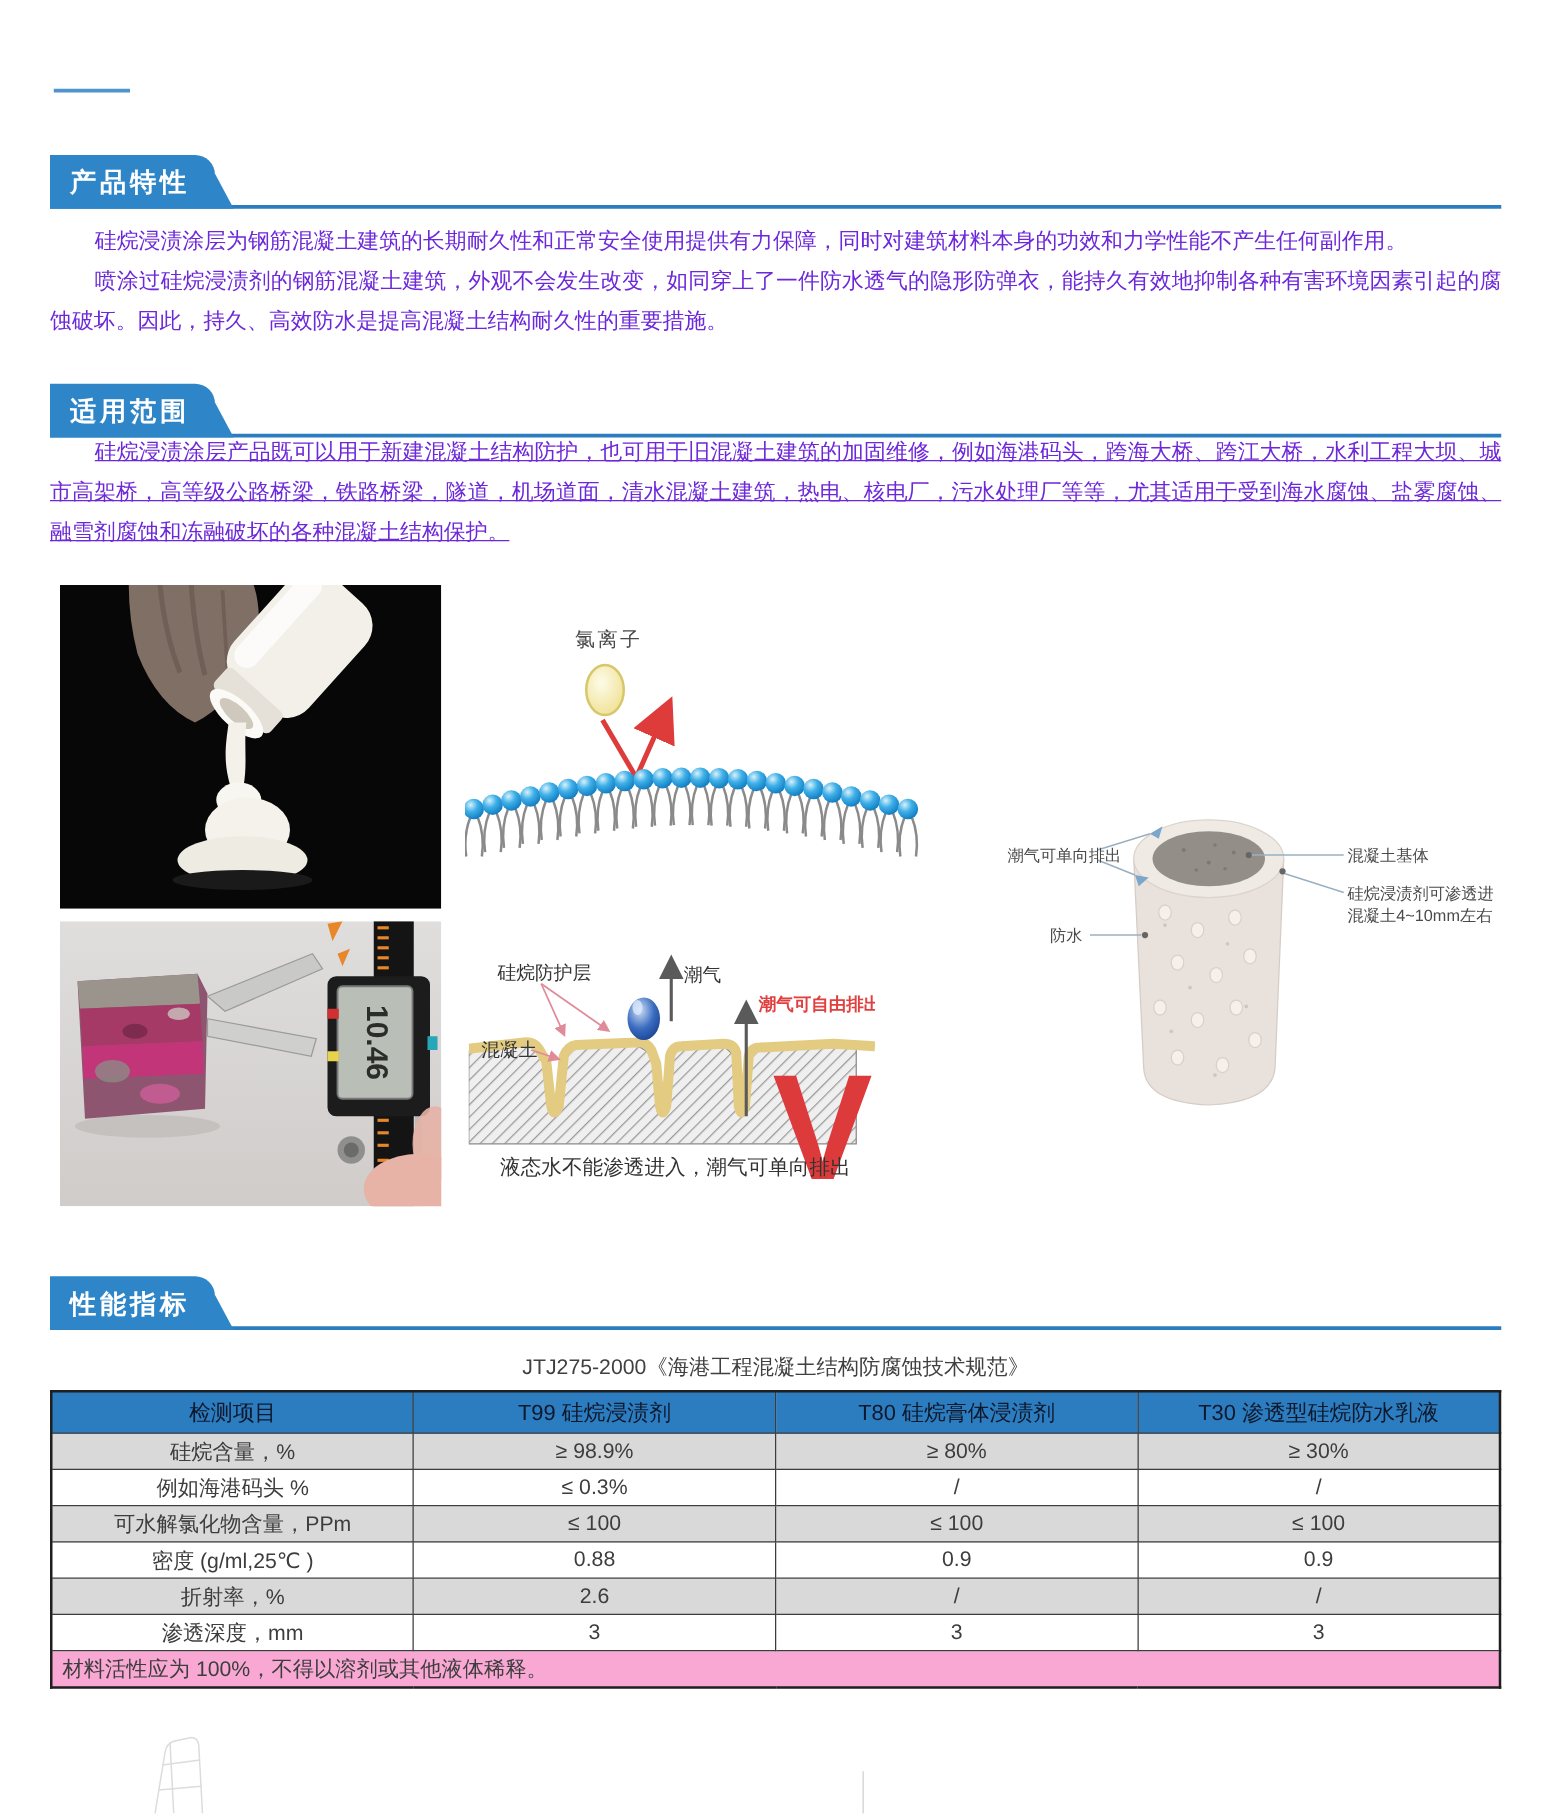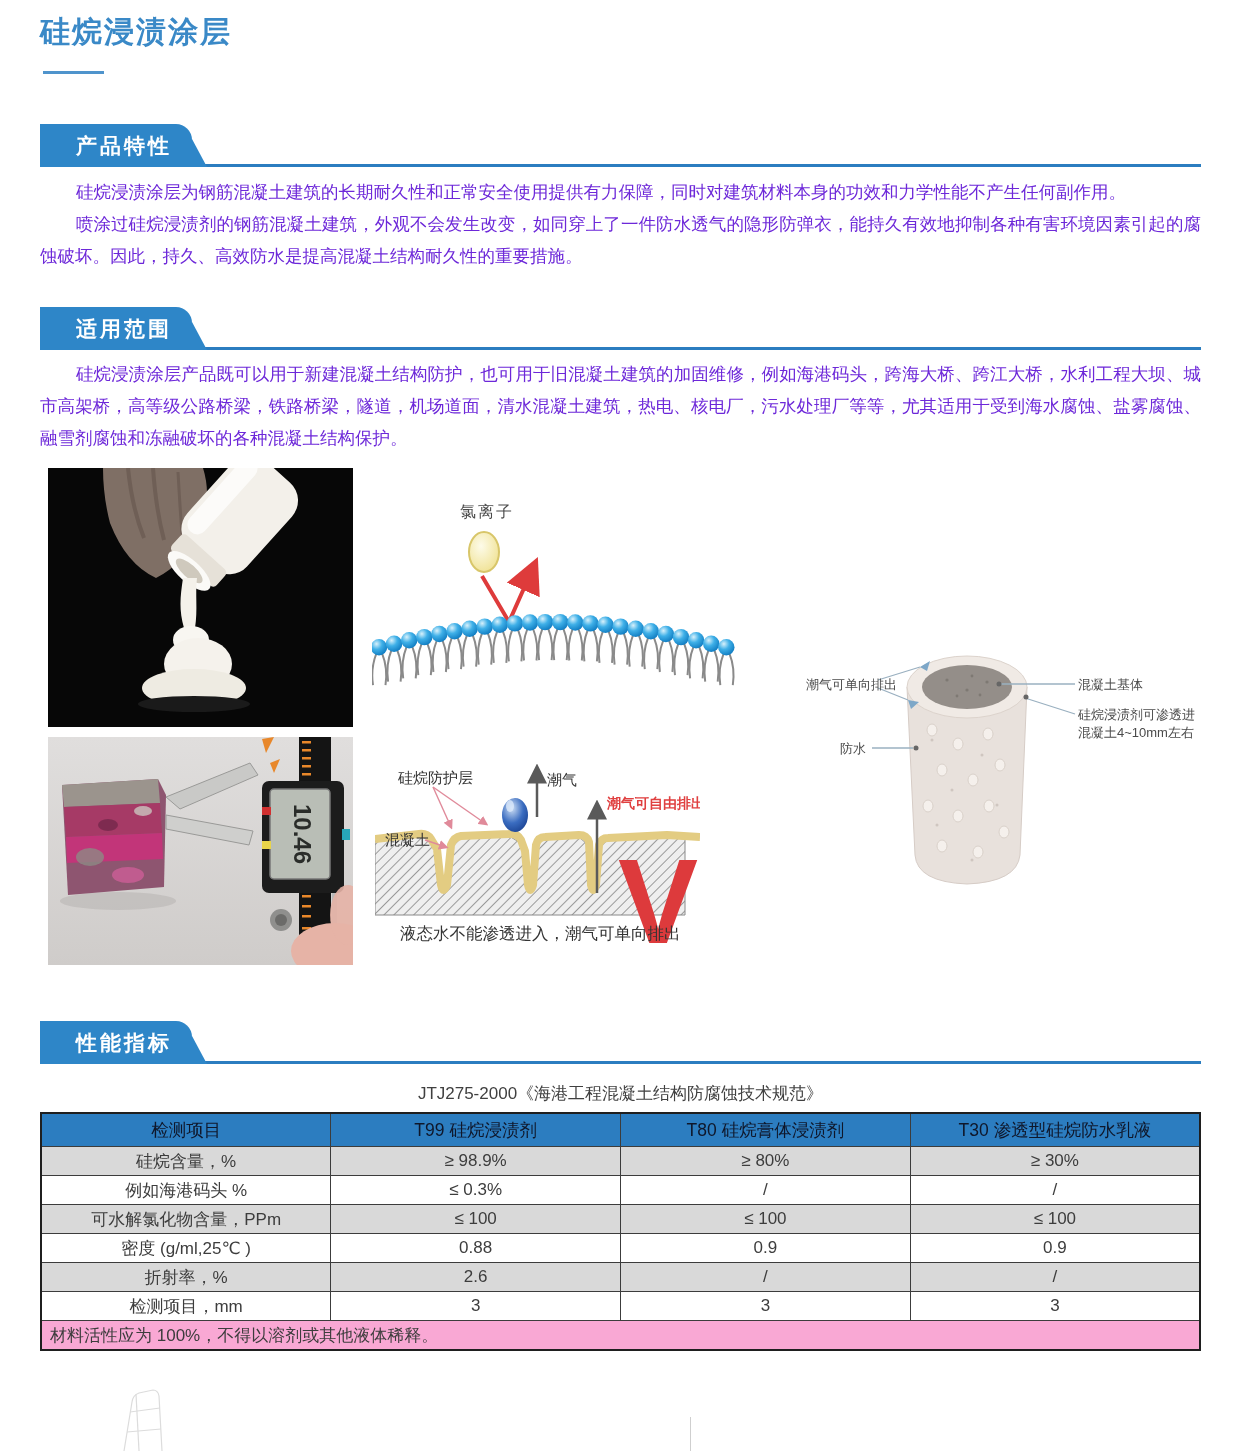--- a/index.html
+++ b/index.html
@@ -3,21 +3,21 @@
 <meta charset="utf-8">
 <style>
   html,body{margin:0;padding:0;background:#fff;}
   .page{position:relative;width:1235px;height:1451px;background:#fff;overflow:hidden;
         font-family:"Liberation Sans","DejaVu Sans",sans-serif;color:#3d3d3d;}
   .page-title{position:absolute;left:40px;top:12px;font-size:30px;font-weight:bold;
         color:#3a89c7;letter-spacing:2px;}
   .title-underline{position:absolute;left:43px;top:71px;width:61px;height:3px;background:#4f94cc;}
   .sec-header{position:absolute;left:40px;width:1161px;height:41px;border-bottom:3px solid #2b7dc0;}
   .tab{position:absolute;left:0;bottom:-3px;background:#2e86c8;color:#fff;font-size:21px;
-       font-weight:bold;letter-spacing:3px;padding:8px 20px 7px 36px;border-top-right-radius:16px;}
+       font-weight:bold;letter-spacing:3px;padding:8px 20px 7px 16px;border-top-right-radius:16px;}
   .tab::after{content:"";position:absolute;right:-15px;bottom:0;width:0;height:0;
        border-bottom:28px solid #2e86c8;border-right:15px solid transparent;}
   .para{position:absolute;left:40px;width:1161px;font-size:17.5px;line-height:32px;
         color:#6d28d9;text-align:justify;}
   .para p{margin:0;text-indent:2.05em;}
   .fig{position:absolute;}
   .fig svg{display:block;}
   .tbl-caption{position:absolute;left:40px;top:1082px;width:1161px;text-align:center;
         font-size:17px;color:#404040;}
   table.perf{position:absolute;left:40px;top:1112px;width:1161px;border-collapse:collapse;
@@ -28,35 +28,34 @@
   .perf tr.gray td{background:#d9d9d9;}
   .perf tr.foot td{background:#f9a8d4;text-align:left;padding-left:8px;}
   .vline{position:absolute;left:690px;top:1417px;width:1px;height:34px;background:#cfcfcf;}
   svg text{font-family:"Liberation Sans","DejaVu Sans",sans-serif;}
 </style>
 </head>
 <body>
 
 <div class="page">
 
-  <div class="page-title">硅烷浸渍涂层</div>
   <div class="title-underline"></div>
 
   <div class="sec-header" style="top:123px;">
     <div class="tab">产品特性</div>
   </div>
   <div class="para" style="top:176px;">
     <p>硅烷浸渍涂层为钢筋混凝土建筑的长期耐久性和正常安全使用提供有力保障，同时对建筑材料本身的功效和力学性能不产生任何副作用。</p>
     <p>喷涂过硅烷浸渍剂的钢筋混凝土建筑，外观不会发生改变，如同穿上了一件防水透气的隐形防弹衣，能持久有效地抑制各种有害环境因素引起的腐蚀破坏。因此，持久、高效防水是提高混凝土结构耐久性的重要措施。</p>
   </div>
 
   <div class="sec-header" style="top:306px;">
     <div class="tab">适用范围</div>
   </div>
-  <div class="para" style="top:358px;">
+  <div class="para" style="top:345px;text-decoration:underline;">
     <p>硅烷浸渍涂层产品既可以用于新建混凝土结构防护，也可用于旧混凝土建筑的加固维修，例如海港码头，跨海大桥、跨江大桥，水利工程大坝、城市高架桥，高等级公路桥梁，铁路桥梁，隧道，机场道面，清水混凝土建筑，热电、核电厂，污水处理厂等等，尤其适用于受到海水腐蚀、盐雾腐蚀、融雪剂腐蚀和冻融破坏的各种混凝土结构保护。</p>
   </div>
 
   <div class="fig" style="left:48px;top:468px;">
     <svg width="305" height="259" viewBox="0 0 305 259">
       <rect width="305" height="259" fill="#070707"></rect>
       <g>
         <path d="M55,0 L155,0 Q165,32 150,64 Q136,96 108,110 Q78,96 62,55 Q55,28 55,0 Z" fill="#8d7b70" opacity="0.9"></path>
         <path d="M80,0 Q84,40 96,70" stroke="#6f5f56" stroke-width="4" fill="none"></path>
         <path d="M105,0 Q108,42 116,72" stroke="#6f5f56" stroke-width="4" fill="none"></path>
@@ -340,21 +339,21 @@
       <td>0.9</td>
           <td>0.9</td>
     </tr>
     <tr class="gray">
       <td>折射率，%</td>
           <td>2.6</td>
       <td>/</td>
           <td>/</td>
     </tr>
     <tr>
-      <td>检测项目，mm</td>
+      <td>渗透深度，mm</td>
           <td>3</td>
       <td>3</td>
           <td>3</td>
     </tr>
     <tr class="foot">
       <td colspan="4">材料活性应为 100%，不得以溶剂或其他液体稀释。</td>
     </tr>
   </tbody>
     </table>
 

